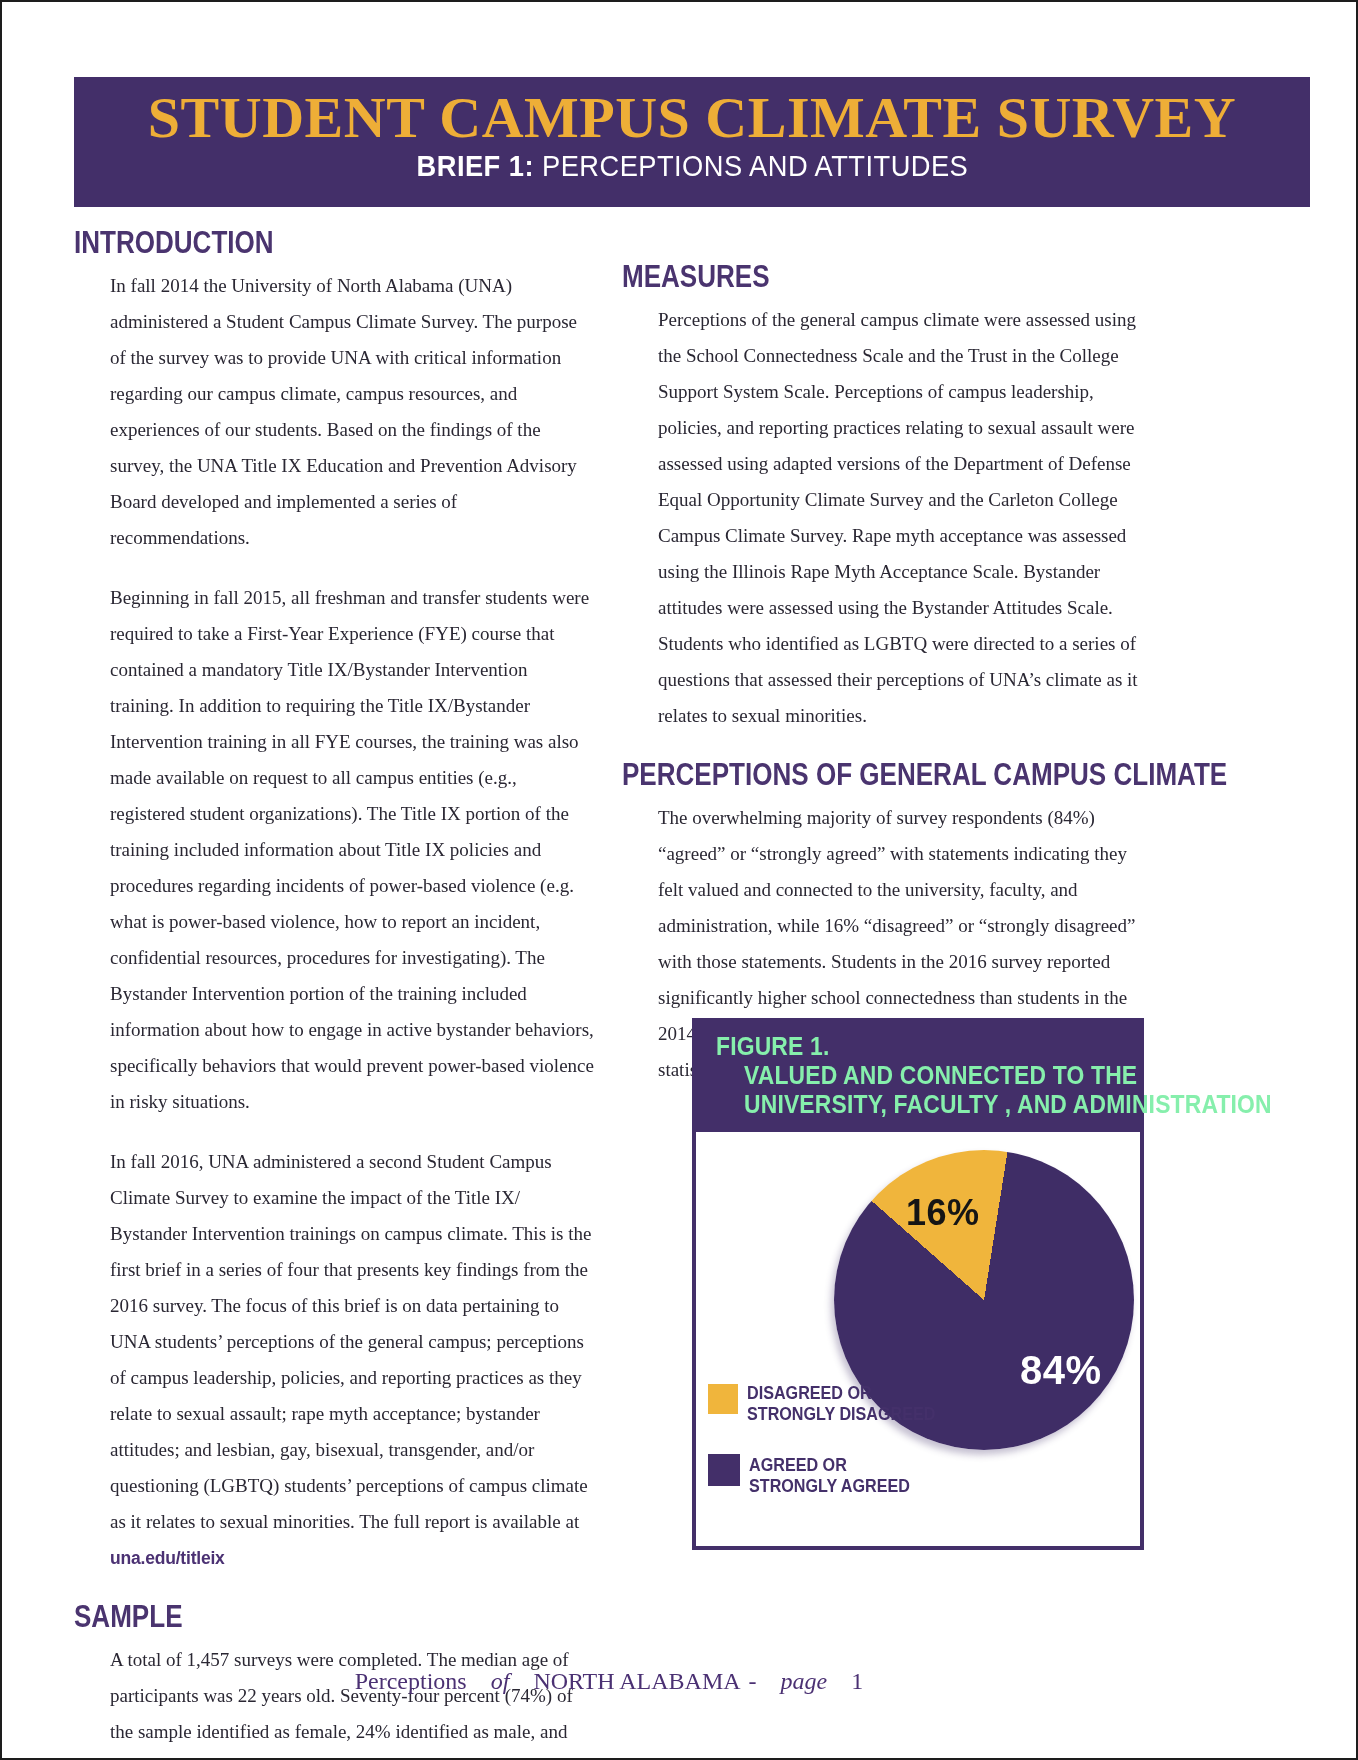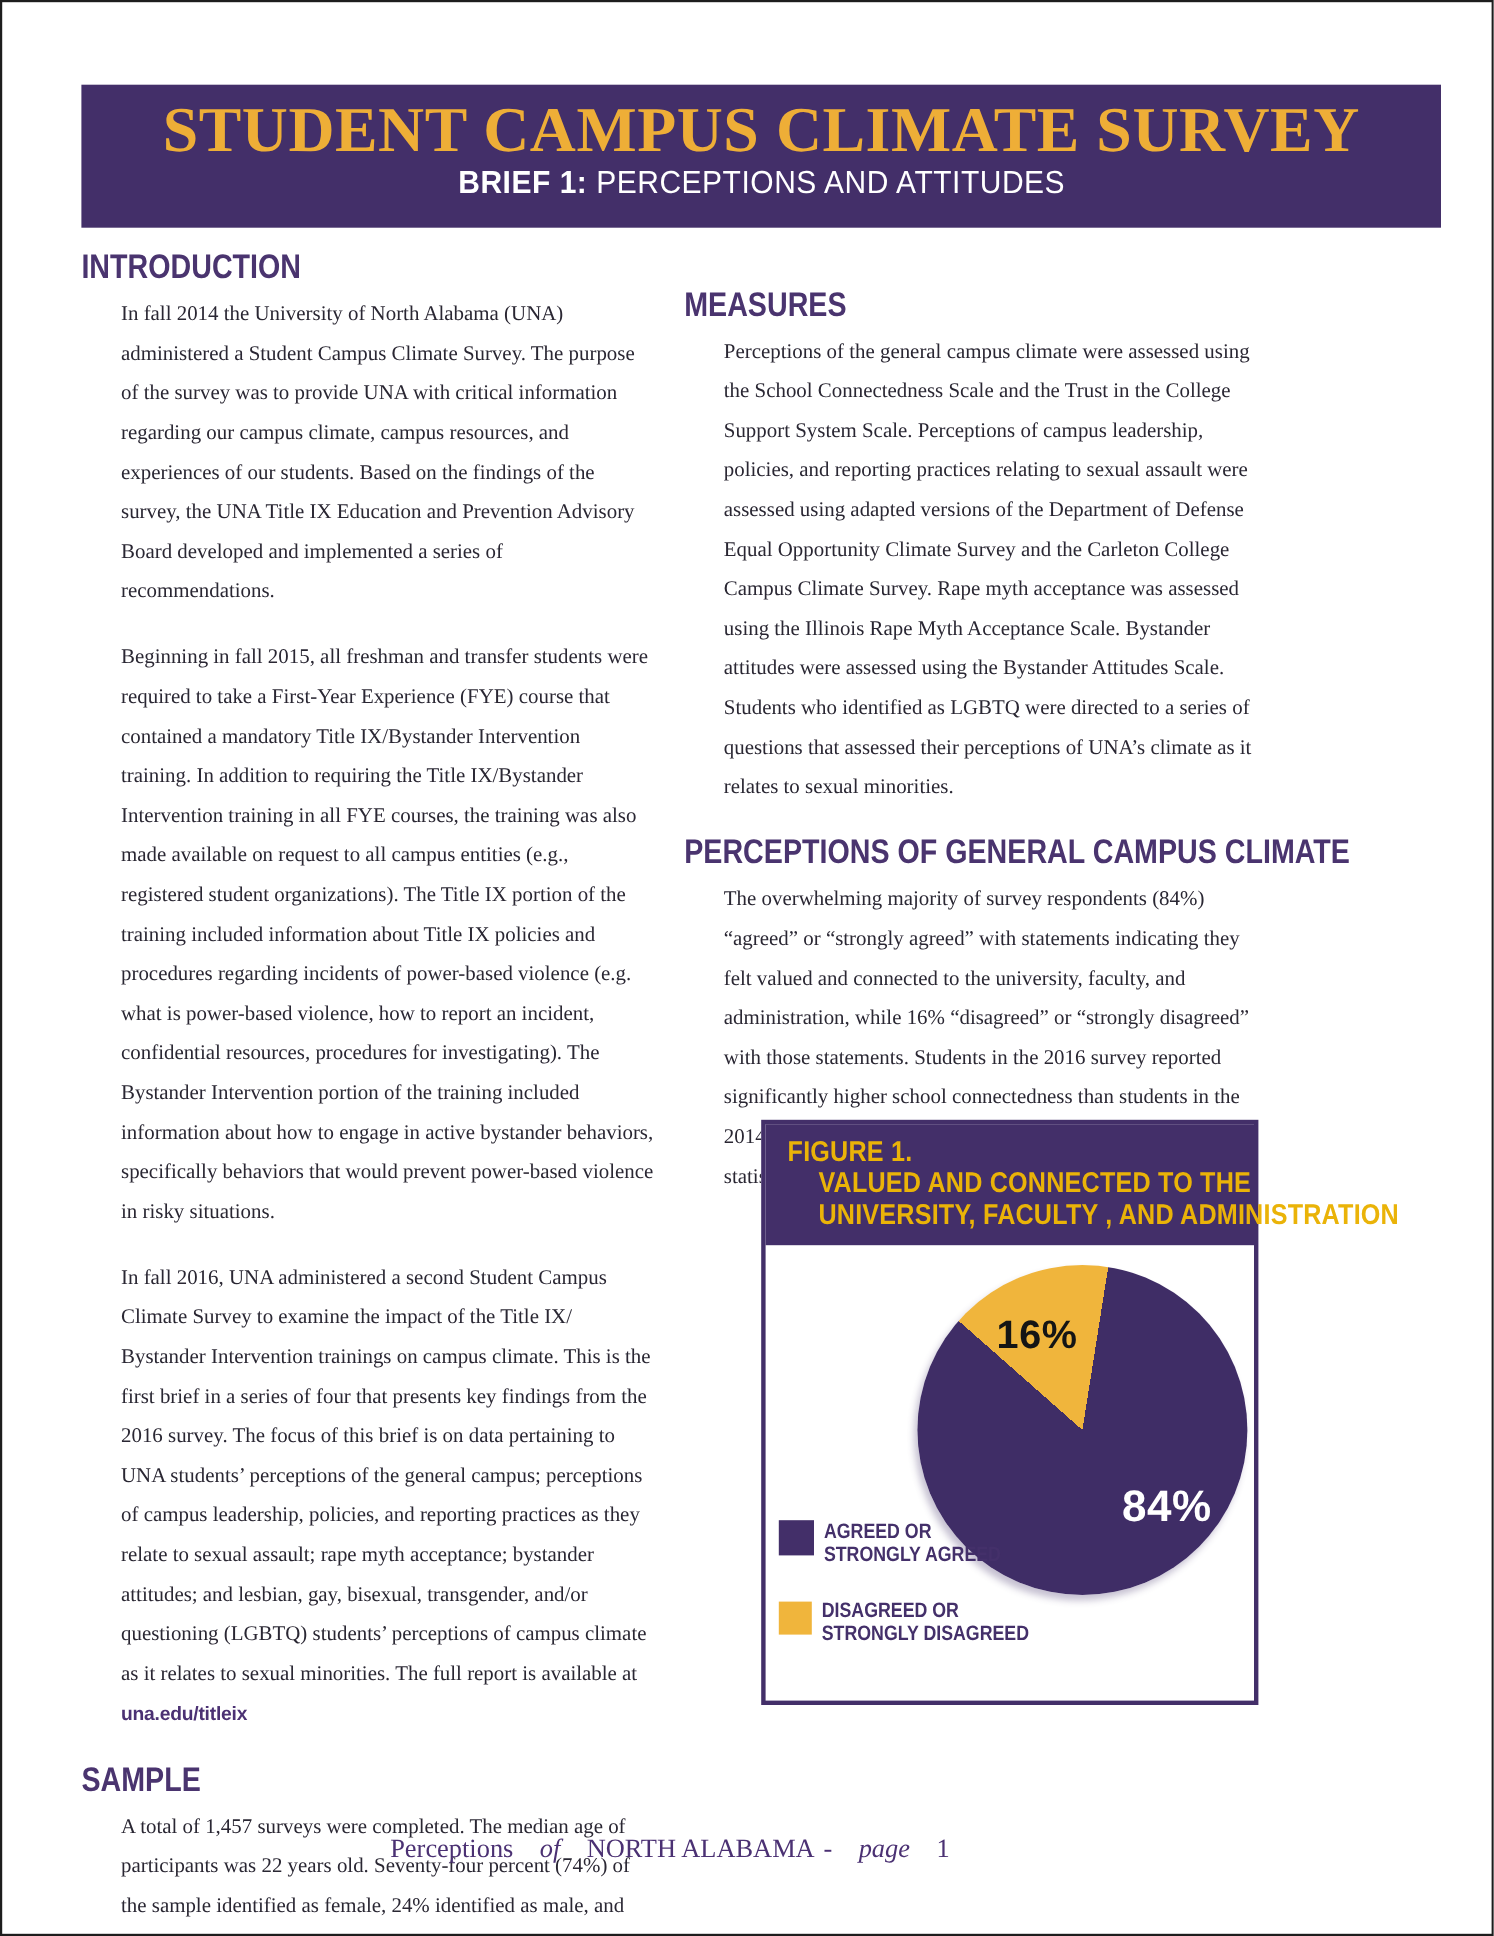--- a/index.html
+++ b/index.html
@@ -48,21 +48,21 @@
   .report-link{
     font-family:"Liberation Sans", sans-serif;font-weight:bold;
     color:#4b3173;font-size:17.5px;text-decoration:none;letter-spacing:-0.2px;
   }
   
   .figure-box{
     position:absolute;left:690px;top:1016px;width:452px;height:532px;
     border:4px solid #432f69;background:#ffffff;box-sizing:border-box;
   }
   .figure-head{
-    background:#432f69;color:#eab308;height:100px;
+    background:#432f69;color:#86efac;height:100px;
     padding:10px 0 0 20px;box-sizing:content-box;
     font-family:"Liberation Sans", sans-serif;font-weight:bold;
   }
   .figure-head .ln{
     display:block;font-size:26px;line-height:29px;letter-spacing:0.2px;
     transform:scaleX(0.88);transform-origin:0 50%;white-space:nowrap;
   }
   .figure-head .indent{margin-left:28px;}
   .figure-content{position:relative;height:352px;}
   .pie{
@@ -135,31 +135,31 @@
       <span class="ln indent">VALUED AND CONNECTED TO THE</span>
       <span class="ln indent">UNIVERSITY, FACULTY , AND ADMINISTRATION</span>
     </div>
     <div class="figure-content">
       <div class="pie">
         <div class="pie-label small-slice">16%</div>
         <div class="pie-label big-slice">84%</div>
       </div>
       <div class="legend">
         <div class="legend-item">
+          <div class="swatch disagree"></div>
+          <div class="legend-text">
+            <span class="ln">DISAGREED OR</span>
+            <span class="ln">STRONGLY DISAGREED</span>
+          </div>
+        </div>
+        <div class="legend-item">
           <div class="swatch agree"></div>
           <div class="legend-text">
             <span class="ln">AGREED OR</span>
             <span class="ln">STRONGLY AGREED</span>
-          </div>
-        </div>
-        <div class="legend-item">
-          <div class="swatch disagree"></div>
-          <div class="legend-text">
-            <span class="ln">DISAGREED OR</span>
-            <span class="ln">STRONGLY DISAGREED</span>
           </div>
         </div>
       </div>
     </div>
   </div>
 
   <div class="footer"><span>Perceptions</span><span class="it">of</span><span>NORTH ALABAMA</span><span>-</span><span class="it">page</span><span>1</span></div>
 
 </div>
 

